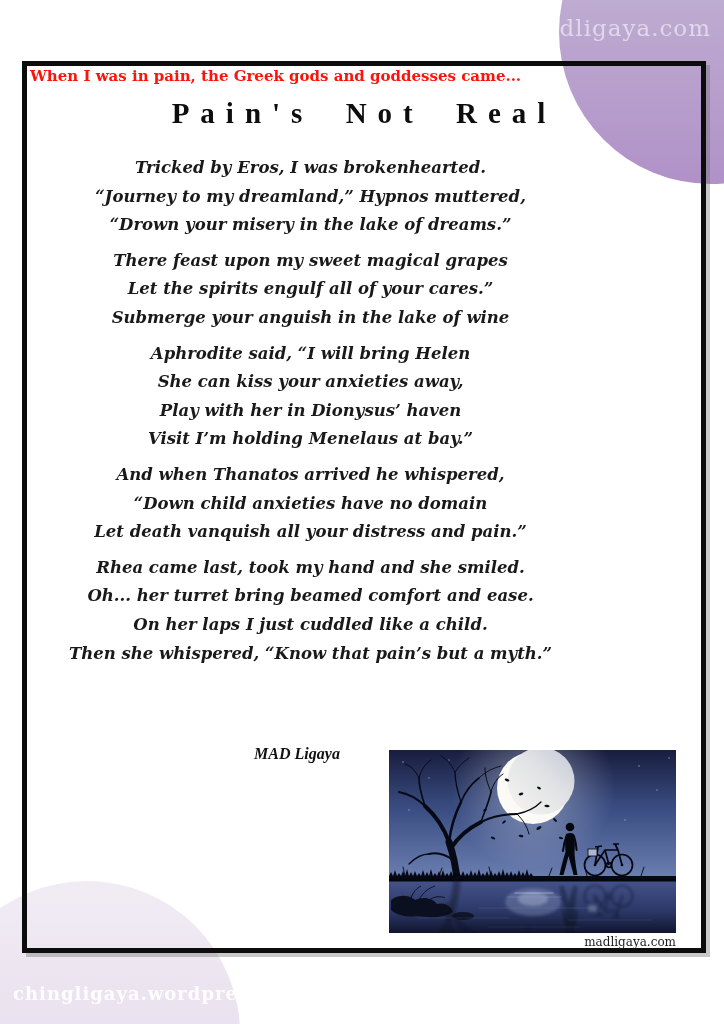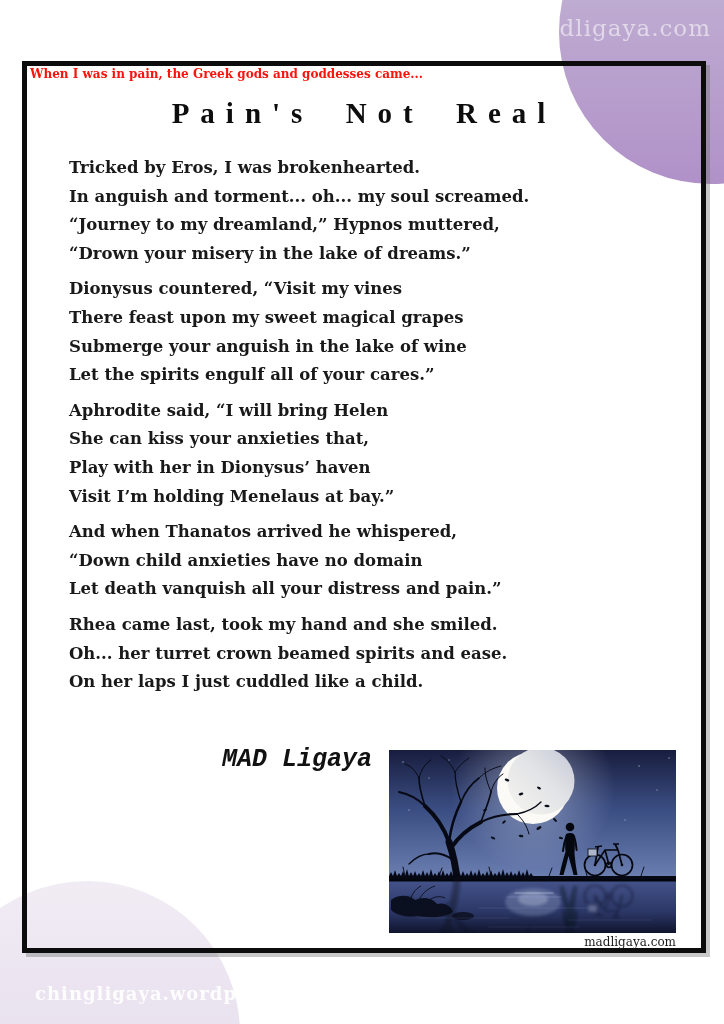--- a/index.html
+++ b/index.html
@@ -16,51 +16,51 @@
   .circle-bl{
     left:-66px;top:881px;width:306px;height:306px;
     background:linear-gradient(180deg,#f1ecf4 0%,#e9e1ef 50%,#ddcbe7 100%);
   }
   .watermark-top{
     position:absolute;top:15px;right:13px;z-index:3;
     font-family:"DejaVu Serif",serif;font-size:23px;letter-spacing:1px;
     color:rgba(255,255,255,0.55);
   }
   .watermark-bottom{
-    position:absolute;top:983px;left:35px;z-index:3;
+    position:absolute;top:983px;left:13px;z-index:3;
     font-family:"DejaVu Serif",serif;font-weight:bold;font-size:18px;letter-spacing:1px;
     color:rgba(255,255,255,0.92);
   }
   
   .frame{
     position:absolute;left:22px;top:61px;width:674px;height:882px;z-index:2;
     border:5px solid #0c0c0c;
     box-shadow:4px 4px 0 rgba(110,110,110,0.38);
   }
   .intro-line{
     position:absolute;left:3px;top:1px;
-    font-family:"DejaVu Serif",serif;font-weight:bold;font-size:12px;
+    font-family:"DejaVu Serif",serif;font-weight:bold;font-size:15px;
     color:#fb140c;letter-spacing:0px;white-space:nowrap;
   }
   .poem-title{
     position:absolute;left:0;right:0;top:31px;text-align:center;
     font-family:"Liberation Serif",serif;font-weight:bold;font-size:29px;
     letter-spacing:11px;word-spacing:14px;color:#0d0d0d;white-space:nowrap;
   }
   .poem{
     position:absolute;left:42px;top:88px;
-    font-family:"DejaVu Serif",serif;font-weight:bold;
-    font-size:16.5px;color:#191919;
+    font-family:"DejaVu Serif",serif;font-style:italic;font-weight:bold;
+    font-size:16.5px;color:#191919;text-align:center;
   }
   .stanza{margin:0 0 7px 0;}
   .poem-line{line-height:28.6px;white-space:nowrap;}
   .author{
     position:absolute;left:90px;top:679px;width:360px;text-align:center;
-    font-family:Liberation Mono, monospace;font-style:italic;font-weight:bold;
-    font-size:25px;color:#111;
+    font-family:Liberation Serif, serif;font-style:italic;font-weight:bold;
+    font-size:16px;color:#111;
   }
   .scene-block{position:absolute;left:362px;top:684px;width:287px;}
   .scene-block svg{display:block;}
   .scene-caption{
     margin-top:2px;text-align:right;
     font-family:"DejaVu Serif",serif;font-size:12px;color:#1c1c1c;
   }
 </style>
 </head>
 <body>
@@ -73,45 +73,44 @@
 
 <div class="frame">
 
   <div class="intro-line">When I was in pain, the Greek gods and goddesses came...</div>
 
   <div class="poem-title">Pain's Not Real</div>
 
   <div class="poem">
     <div class="stanza">
       <div class="poem-line">Tricked by Eros, I was brokenhearted.</div>
-      <div class="poem-line">In anguish and torment... oh... my soul screamed.</div>
       <div class="poem-line">“Journey to my dreamland,” Hypnos muttered,</div>
       <div class="poem-line">“Drown your misery in the lake of dreams.”</div>
     </div>
     <div class="stanza">
-      <div class="poem-line">Dionysus countered, “Visit my vines</div>
       <div class="poem-line">There feast upon my sweet magical grapes</div>
+      <div class="poem-line">Let the spirits engulf all of your cares.”</div>
       <div class="poem-line">Submerge your anguish in the lake of wine</div>
-      <div class="poem-line">Let the spirits engulf all of your cares.”</div>
     </div>
     <div class="stanza">
       <div class="poem-line">Aphrodite said, “I will bring Helen</div>
-      <div class="poem-line">She can kiss your anxieties that,</div>
+      <div class="poem-line">She can kiss your anxieties away,</div>
       <div class="poem-line">Play with her in Dionysus’ haven</div>
       <div class="poem-line">Visit I’m holding Menelaus at bay.”</div>
     </div>
     <div class="stanza">
       <div class="poem-line">And when Thanatos arrived he whispered,</div>
       <div class="poem-line">“Down child anxieties have no domain</div>
       <div class="poem-line">Let death vanquish all your distress and pain.”</div>
     </div>
     <div class="stanza">
       <div class="poem-line">Rhea came last, took my hand and she smiled.</div>
-      <div class="poem-line">Oh... her turret crown beamed spirits and ease.</div>
+      <div class="poem-line">Oh... her turret bring beamed comfort and ease.</div>
       <div class="poem-line">On her laps I just cuddled like a child.</div>
+      <div class="poem-line">Then she whispered, “Know that pain’s but a myth.”</div>
     </div>
   </div>
 
   <div class="author">MAD Ligaya</div>
 
   <div class="scene-block">
     <svg width="287" height="183" viewBox="0 0 287 183">
       <defs>
         <linearGradient id="skyg" x1="0" y1="0" x2="0" y2="1">
           <stop offset="0" stop-color="#181d3e"></stop>

